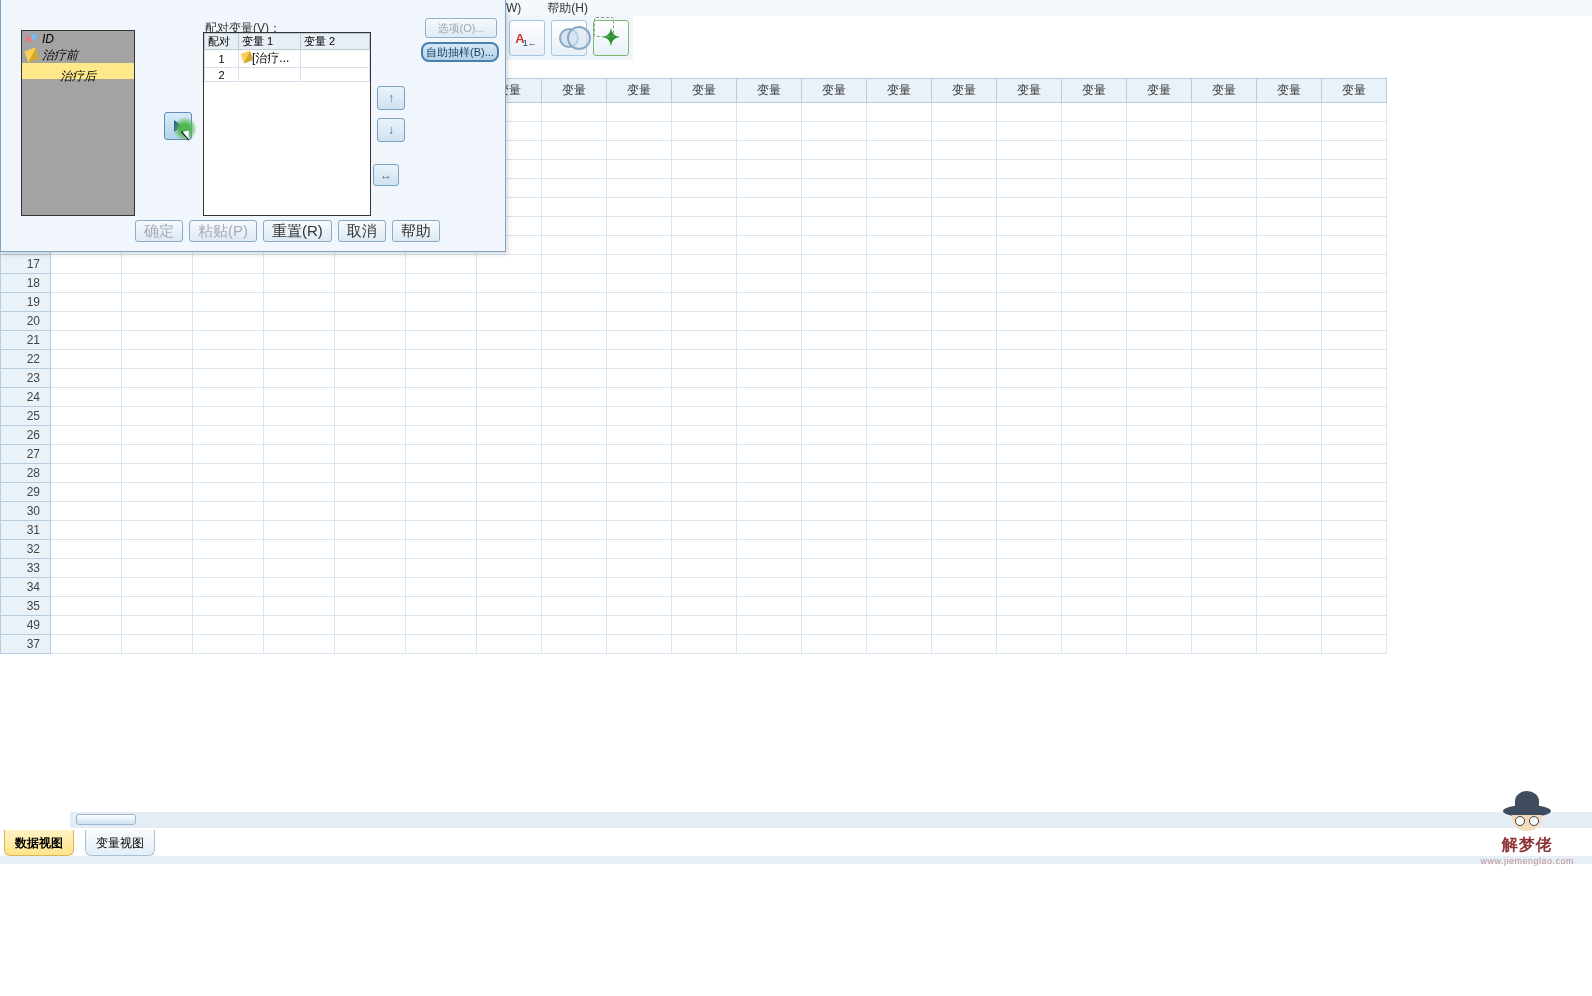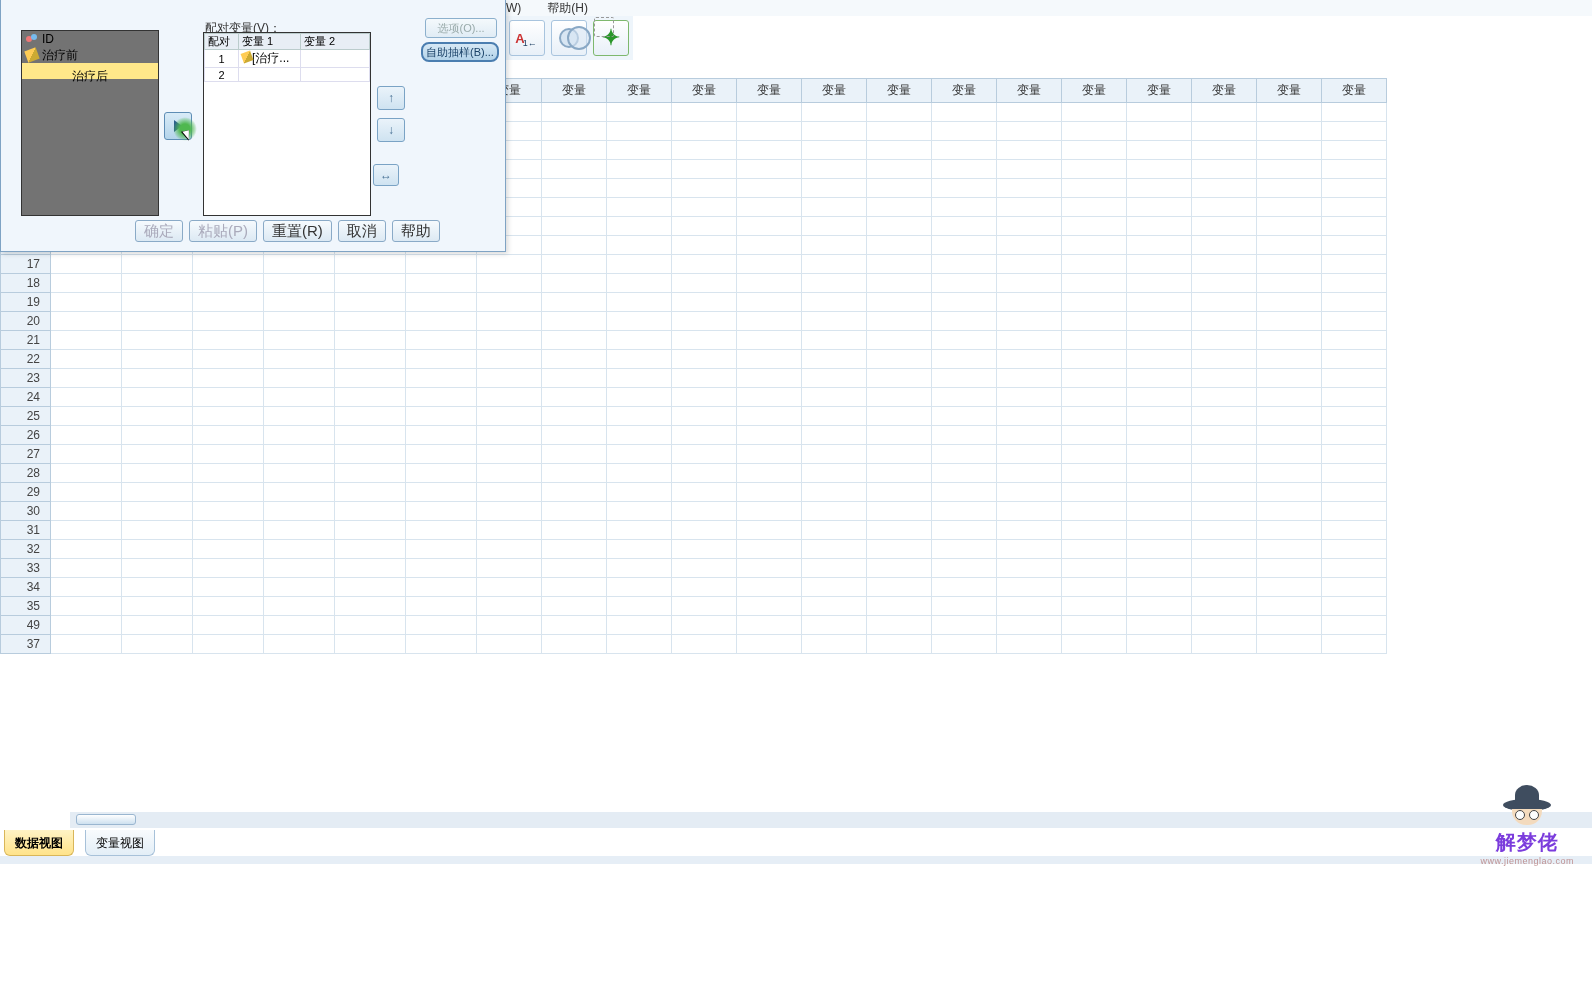--- a/index.html
+++ b/index.html
@@ -38,21 +38,21 @@
 
 
 .status { position:absolute; bottom:132px; left:0; right:0; height:8px; background:#e6eef6;}
 
 
 .hscroll { position:absolute; bottom:168px; left:70px; right:0; height:16px; background:#e4ecf4;}
 .hscroll .thumb{position:absolute;left:6px;top:2px;width:60px;height:11px;background:linear-gradient(#fff,#cde0ef);border:1px solid #9ab6d0;border-radius:3px;}
 
 
 .dialog { position:absolute; top:0; left:0; width:506px; height:252px; background:#f0f6fc; border:1px solid #7fa3c4; border-top:none; box-shadow: 2px 2px 5px rgba(0,0,0,.15);}
-.dlg-left-list { position:absolute; top:30px; left:20px; width:138px; height:186px; background:#737373; border:1px solid #333; }
+.dlg-left-list { position:absolute; top:30px; left:20px; width:114px; height:186px; background:#a3a3a3; border:1px solid #333;font-style:italic; }
 .dlg-left-list .li { display:flex; align-items:center; gap:4px; padding:1px 4px; height:16px; cursor:default;}
 .dlg-left-list .li.sel { background:#ffe88a;flex-direction:column;}
 .ico-nom{width:12px;height:12px;display:inline-block;position:relative;}
 .ico-nom::before{content:"";position:absolute;width:6px;height:6px;background:#e77;border-radius:50%;left:0;top:3px;}
 .ico-nom::after{content:"";position:absolute;width:6px;height:6px;background:#7be;border-radius:50%;left:5px;top:1px;}
 .ico-scale{width:12px;height:12px;display:inline-block;background:linear-gradient(135deg,#fc5 50%,#ca3 50%);transform:rotate(-20deg);}
 
 .dlg-label { position:absolute; top:20px; left:204px; color:#333; }
 
 .pair-table-wrap{ position:absolute; top:32px; left:202px; width:168px; height:184px; background:#fff; border:1px solid #333;}
@@ -79,21 +79,21 @@
 .dbtn.disabled{color:#aab;}
 
 
 .watermark{position:absolute;right:18px;bottom:130px;text-align:center;opacity:.9;}
 .wm-hat{width:48px;height:30px;position:relative;margin:0 auto;}
 .wm-hat::before{content:"";position:absolute;left:0;top:16px;width:48px;height:12px;background:#2b3a4e;border-radius:50%;}
 .wm-hat::after{content:"";position:absolute;left:12px;top:2px;width:24px;height:20px;background:#2b3a4e;border-radius:50% 50% 20% 20%;}
 .wm-face{width:30px;height:16px;background:#f5d9b8;border-radius:0 0 14px 14px;margin:-4px auto 0;position:relative;}
 .wm-face::before,.wm-face::after{content:"";position:absolute;width:8px;height:8px;background:#fff;border:1px solid #333;border-radius:50%;top:1px;}
 .wm-face::before{left:3px;} .wm-face::after{right:3px;}
-.wm-text{font-size:20px;font-weight:bold;color:#6d28d9;letter-spacing:1px;margin-top:4px;}
+.wm-text{font-size:16px;font-weight:bold;color:#7f1d1d;letter-spacing:1px;margin-top:4px;}
 .wm-url{font-size:9px;color:#b88;letter-spacing:.5px;}
 </style>
 </head>
 <body>
 
 <div class="menubar">
   <span>口(W)</span>
   <span>帮助(H)</span>
 </div>
 

